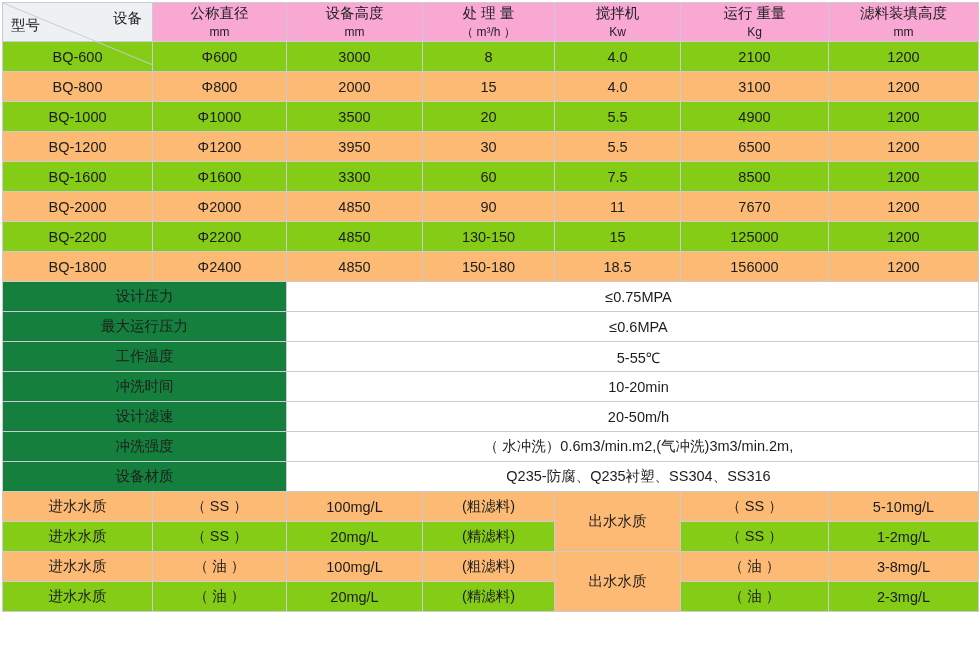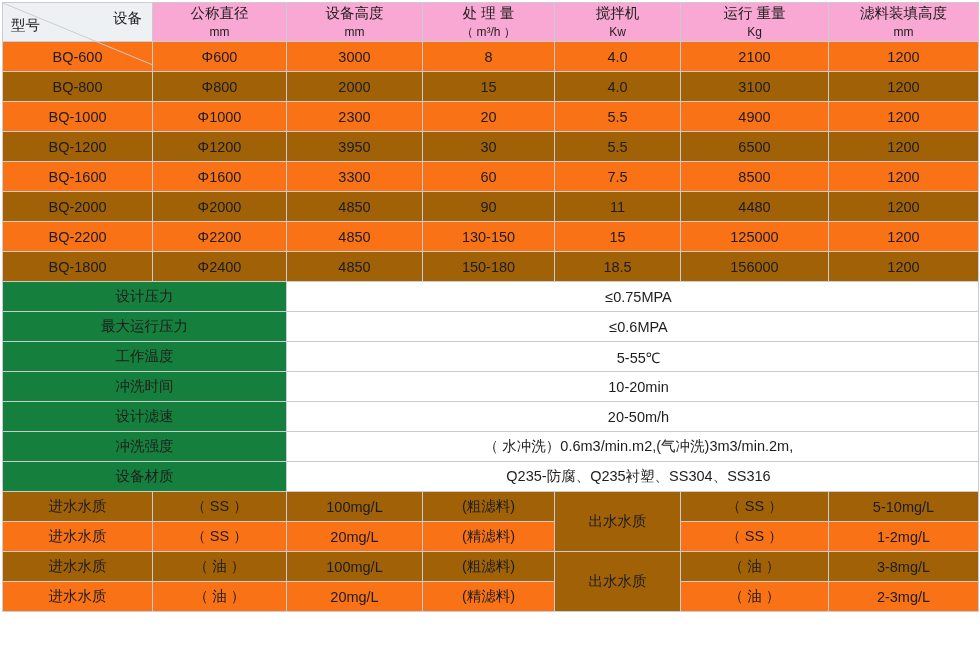--- a/index.html
+++ b/index.html
@@ -51,24 +51,24 @@
     bottom: 5px;
     font-size: 14.5px;
   }
   .corner .br {
     position: absolute;
     right: 10px;
     top: 5px;
     font-size: 14.5px;
   }
   .row-alt td {
-    background: #a16207;
+    background: #fdba74;
   }
   .row-plain td {
-    background: #f97316;
+    background: #84cc16;
   }
   .lbl {
     background: #15803d;
   }
   .val-left {
     text-align: center;
     padding-left: 12px !important;
   }
   .unit {
     display: block;
@@ -138,21 +138,21 @@
       <td>Φ800</td>
       <td>2000</td>
       <td>15</td>
       <td>4.0</td>
       <td>3100</td>
       <td>1200</td>
     </tr>
     <tr class="row-plain">
       <td>BQ-1000</td>
       <td>Φ1000</td>
-      <td>2300</td>
+      <td>3500</td>
       <td>20</td>
       <td>5.5</td>
       <td>4900</td>
       <td>1200</td>
     </tr>
     <tr class="row-alt">
       <td>BQ-1200</td>
       <td>Φ1200</td>
       <td>3950</td>
       <td>30</td>
@@ -168,21 +168,21 @@
       <td>7.5</td>
       <td>8500</td>
       <td>1200</td>
     </tr>
     <tr class="row-alt">
       <td>BQ-2000</td>
       <td>Φ2000</td>
       <td>4850</td>
       <td>90</td>
       <td>11</td>
-      <td>4480</td>
+      <td>7670</td>
       <td>1200</td>
     </tr>
     <tr class="row-plain">
       <td>BQ-2200</td>
       <td>Φ2200</td>
       <td>4850</td>
       <td>130-150</td>
       <td>15</td>
       <td>125000</td>
       <td>1200</td>

